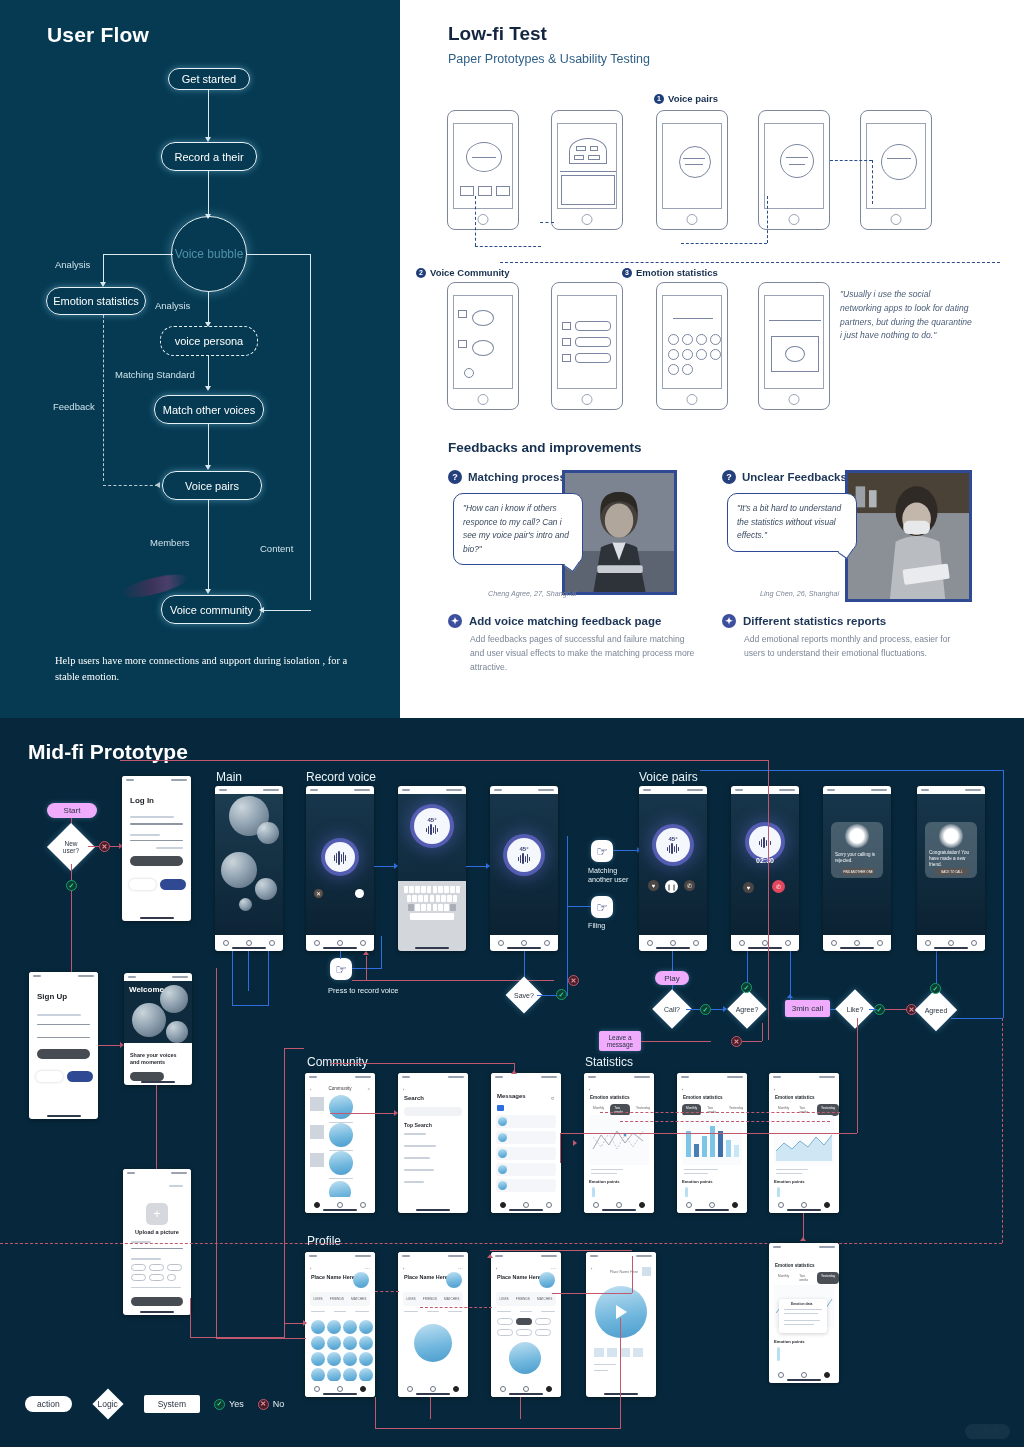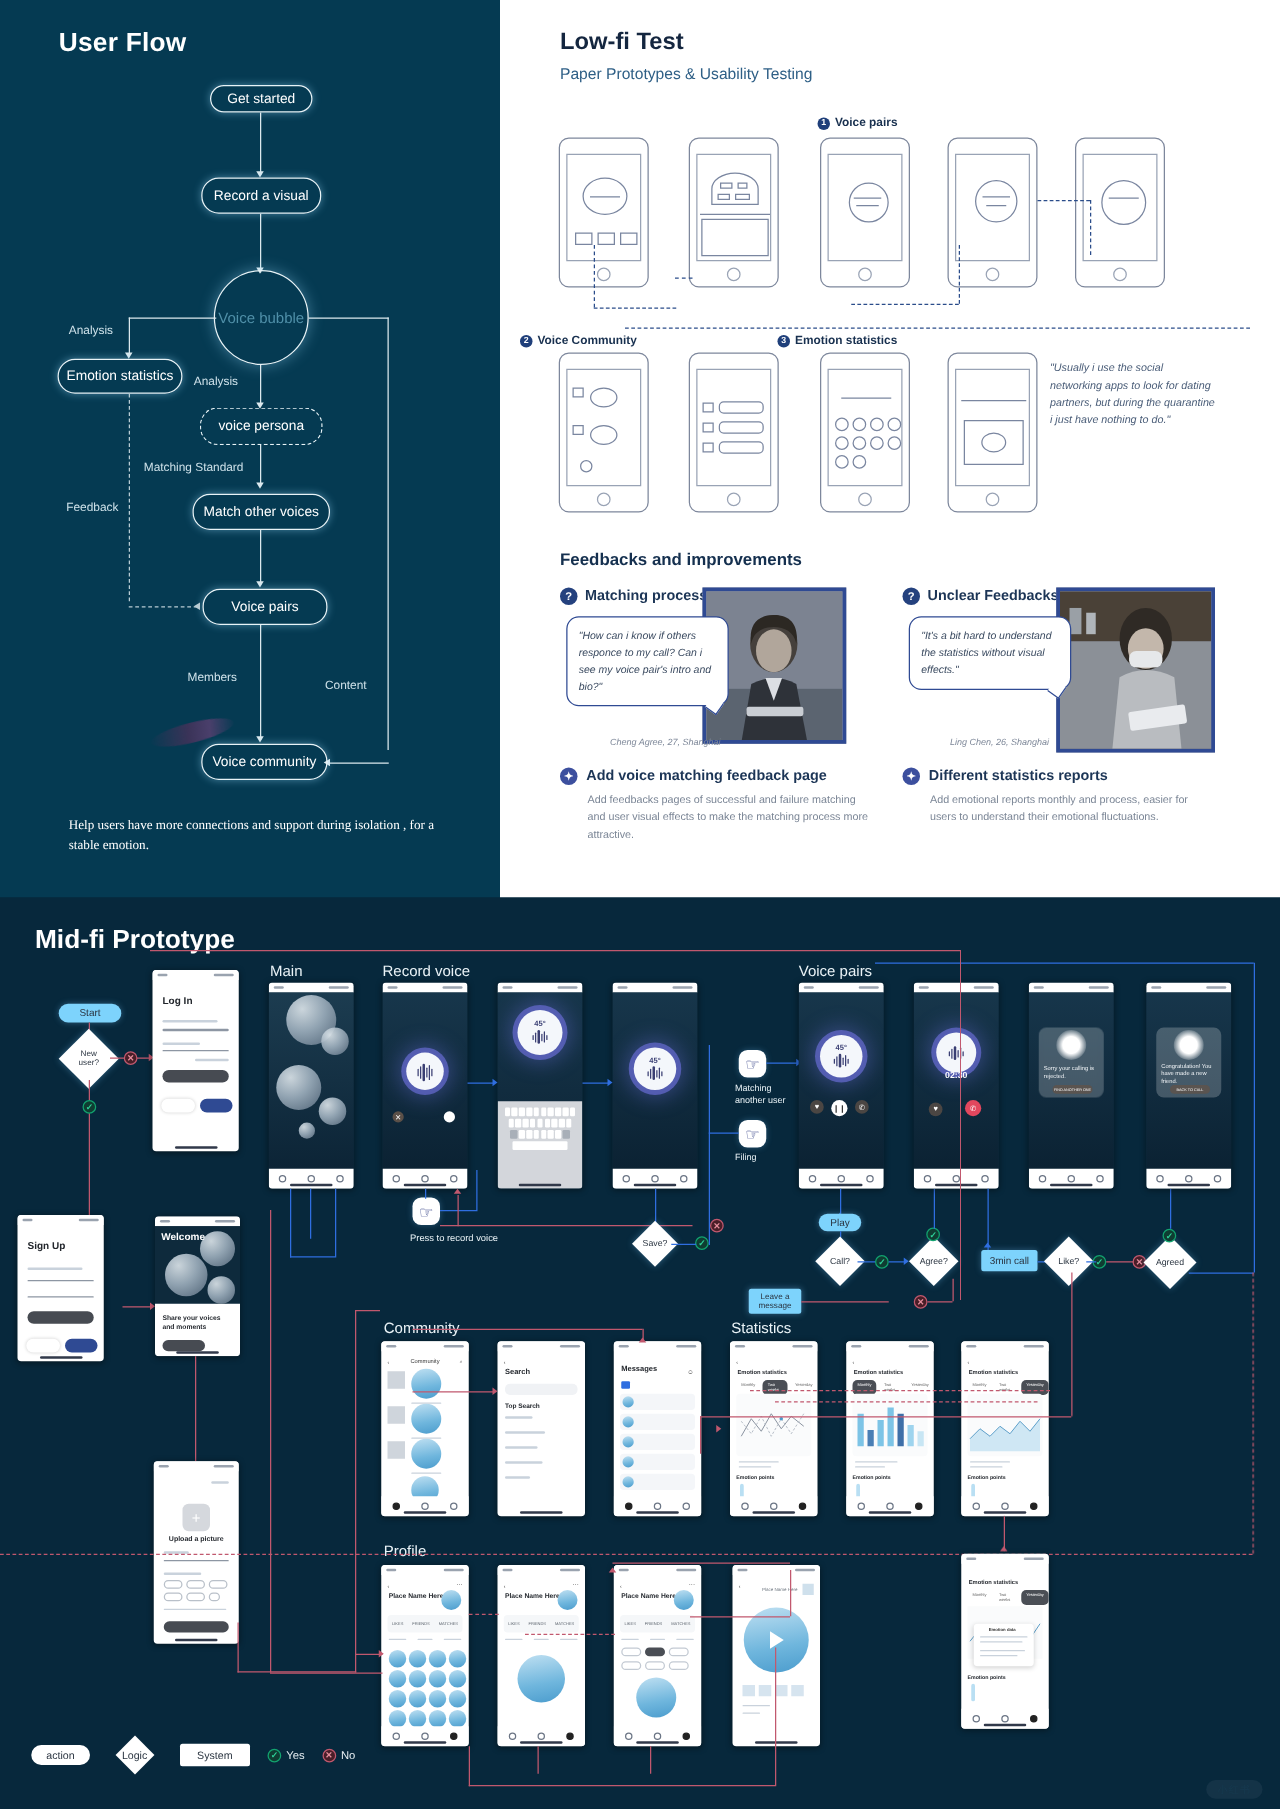--- a/index.html
+++ b/index.html
@@ -166,21 +166,21 @@
   .voicering .wave i { display:block;width:1.3px;background:#3a3f73;border-radius:1px;}
   .card-white{position:absolute;background:#fff;border-radius:3px;}
   .gradcircle{position:absolute;border-radius:50%;
     background:linear-gradient(170deg,#bfe0f2 0%,#6fb6dd 60%,#4b9ccd 100%);}
   .sline{position:absolute;background:#c9d2dc;border-radius:1px;height:2px;}
   .sline.dk{background:#8d96a3;}
   .btn-dark{position:absolute;background:#474b52;border-radius:8px;}
   .btn-blue{position:absolute;background:#2f4a93;border-radius:9px;}
 
   .flownode {
-    position:absolute; background:#7dd3fc; color:#2a3440; font-size:8px;
+    position:absolute; background:#f0abfc; color:#2a3440; font-size:8px;
     display:flex;align-items:center;justify-content:center; border-radius:9px;
     box-shadow:0 0 5px rgba(120,200,255,.35); white-space:nowrap; padding:0 6px;
   }
   .flownode.sys { border-radius:2px; }
   .diamond {
     position:absolute; background:#fff; transform:rotate(45deg);
     box-shadow:0 0 6px rgba(120,200,255,.35);
   }
   .diamond-txt {
     position:absolute; font-size:8px; color:#2a3440;
@@ -221,21 +221,21 @@
   <section id="userflow">
     <h1>User Flow</h1>
 
     <div class="flowbox pill" style="left:168px;top:68px;width:82px;height:22px;">
       <span>Get started</span>
     </div>
     <div class="fl-line fl-vline" style="left:208px;top:90px;height:50px;"></div>
     <div class="arrowhead" style="left:205px;top:137px;"></div>
 
     <div class="flowbox rounded" style="left:161px;top:142px;width:96px;height:29px;">
-      <span>Record a visual</span>
+      <span>Record a their</span>
     </div>
     <div class="fl-line fl-vline" style="left:208px;top:171px;height:47px;"></div>
     <div class="arrowhead" style="left:205px;top:214px;"></div>
 
     <div class="flowcircle" style="left:171px;top:216px;width:76px;height:76px;">
       <span>Voice bubble</span>
     </div>
 
     <div class="fl-line fl-hline" style="left:103px;top:254px;width:70px;"></div>
     <div class="fl-line fl-vline" style="left:103px;top:254px;height:30px;"></div>
@@ -524,21 +524,21 @@
       <div class="sline dk" style="left:8px;top:47px;width:53px;height:1.5px;"></div>
       <div class="sline" style="left:8px;top:58px;width:30px;"></div>
       <div class="sline dk" style="left:8px;top:64px;width:53px;height:1.2px;"></div>
       <div class="sline" style="left:34px;top:71px;width:27px;height:1.5px;"></div>
       <div class="btn-dark" style="left:8px;top:80px;width:53px;height:10px;"></div>
       <div class="card-white" style="left:7px;top:103px;width:27px;height:11px;border-radius:6px;box-shadow:0 0 3px rgba(0,0,0,.2);"></div>
       <div class="btn-blue" style="left:38px;top:103px;width:26px;height:11px;"></div>
       <div class="homebar"></div>
     </div>
 
-    <div class="mock" style="left:14px;top:254px;width:69px;height:117px;">
+    <div class="mock" style="left:29px;top:254px;width:69px;height:147px;">
       <div class="statusbar">
           <span class="sbl"></span>
           <span class="sbr"></span>
         </div>
       <div style="position:absolute;left:8px;top:20px;font-size:8px;font-weight:bold;color:#22262c;">Sign Up</div>
       <div class="sline" style="left:8px;top:42px;width:44px;height:1.5px;"></div>
       <div class="sline dk" style="left:8px;top:52px;width:53px;height:1.2px;"></div>
       <div class="sline dk" style="left:8px;top:65px;width:53px;height:1.2px;"></div>
       <div class="btn-dark" style="left:8px;top:77px;width:53px;height:10px;"></div>
       <div class="card-white" style="left:7px;top:99px;width:27px;height:11px;border-radius:6px;box-shadow:0 0 3px rgba(0,0,0,.2);"></div>

